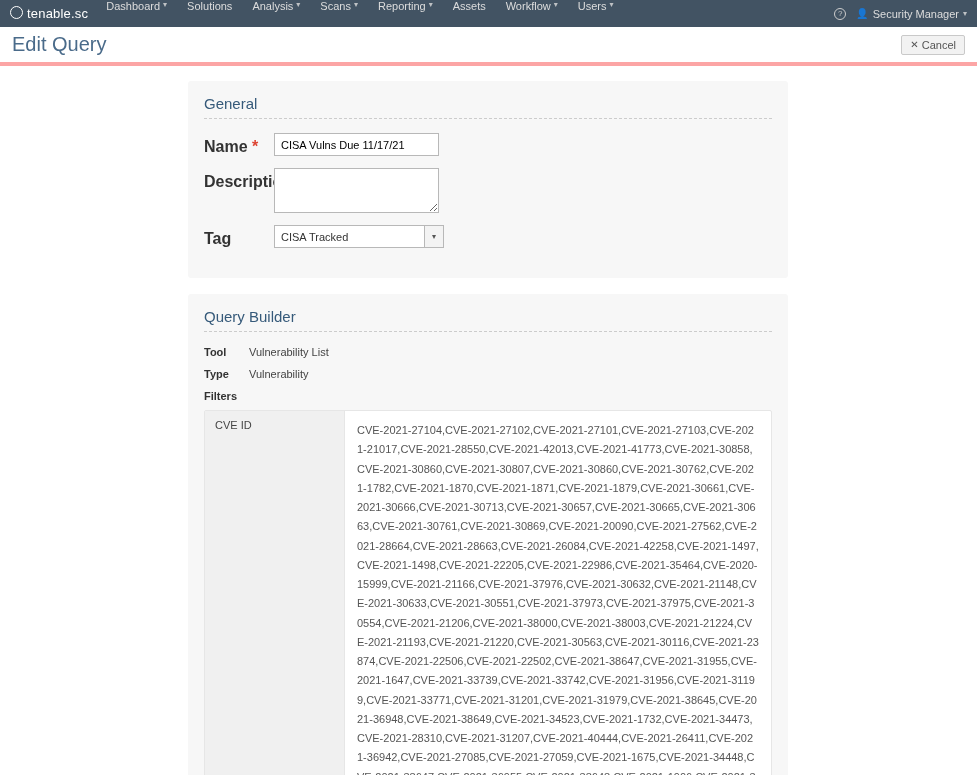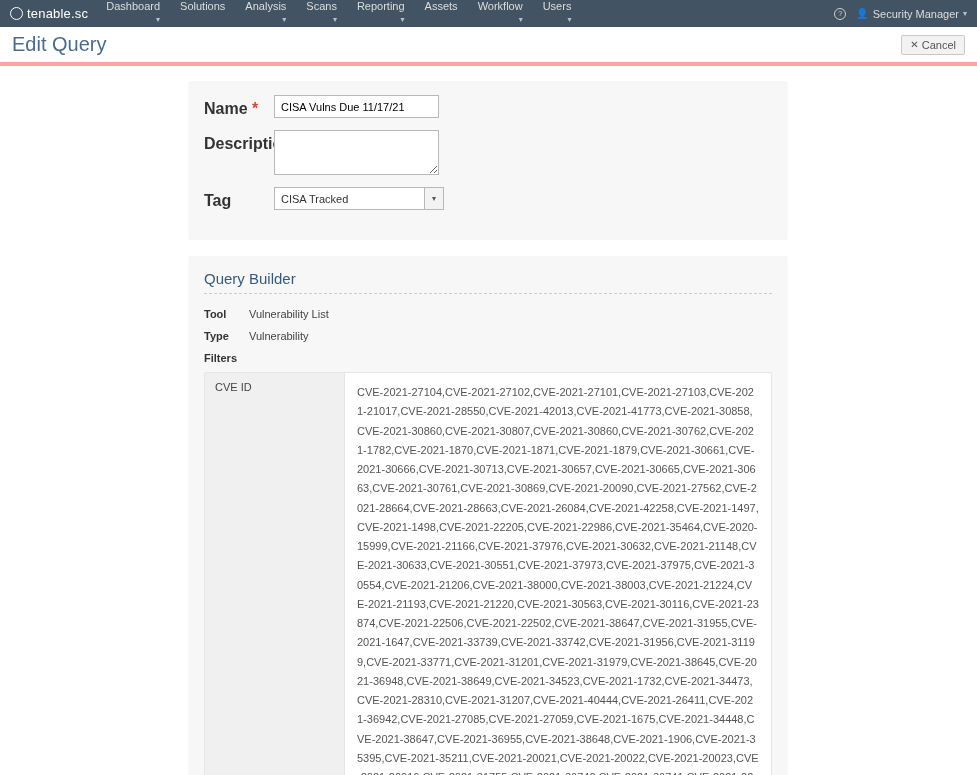--- a/index.html
+++ b/index.html
@@ -4,29 +4,29 @@
 <style>
 * { margin: 0; padding: 0; box-sizing: border-box; }
 body { font-family: "Helvetica Neue", Helvetica, Arial, sans-serif; font-size: 12px; color: #333; background: #fff; }
 
 .navbar {
   display: flex; align-items: center; justify-content: space-between;
   background: #425363; color: #fff; height: 27px; padding: 0 10px;
   font-size: 11px;
 }
 .navbar-left { display: flex; align-items: center; gap: 0; }
-.brand { display: flex; align-items: center; gap: 4px; font-size: 13px; font-weight: 300; color: #fff; letter-spacing: 0.2px; margin-right: 8px; }
+.brand { display: flex; align-items: flex-start; gap: 4px; font-size: 13px; font-weight: 300; color: #fff; letter-spacing: 0.2px; margin-right: 8px; }
 .brand-logo {
   width: 13px; height: 13px; border: 1.4px solid #fff; border-radius: 50%;
   display: inline-block;
 }
 .nav-items { display: flex; }
 .nav-item {
-  padding: 0 10px; color: #ddd; display: flex; align-items: flex-end;
-  gap: 3px; height: 27px; cursor: pointer; flex-direction: column;
+  padding: 0 10px; color: #ddd; display: flex; align-items: flex-start;
+  gap: 3px; height: 27px; cursor: pointer;
 }
 .caret { font-size: 8px; opacity: 0.8; }
 .navbar-right { display: flex; align-items: center; gap: 10px; }
 .help-icon {
   width: 12px; height: 12px; border: 1px solid #ccc; border-radius: 50%;
   display: inline-flex; align-items: center; justify-content: center;
   font-size: 8px; color: #ccc; cursor: pointer;
 }
 .user-menu { display: flex; align-items: center; gap: 4px; color: #ddd; cursor: pointer; }
 .user-icon { font-size: 10px; }
@@ -149,20 +149,21 @@
   <button class="cancel-btn">
     <span class="close-x">✕</span>
     <span>Cancel</span>
   </button>
 </div>
 
 <div class="content">
   <div class="form-col">
 
     <div class="panel">
+      <div class="panel-title">General</div>
 
       <div class="form-row">
         <div class="form-label">
           <span>Name</span> <span class="req">*</span>
         </div>
         <input class="text-input" type="text" value="CISA Vulns Due 11/17/21" style="">
       </div>
 
       <div class="form-row">
         <div class="form-label">Description</div>

